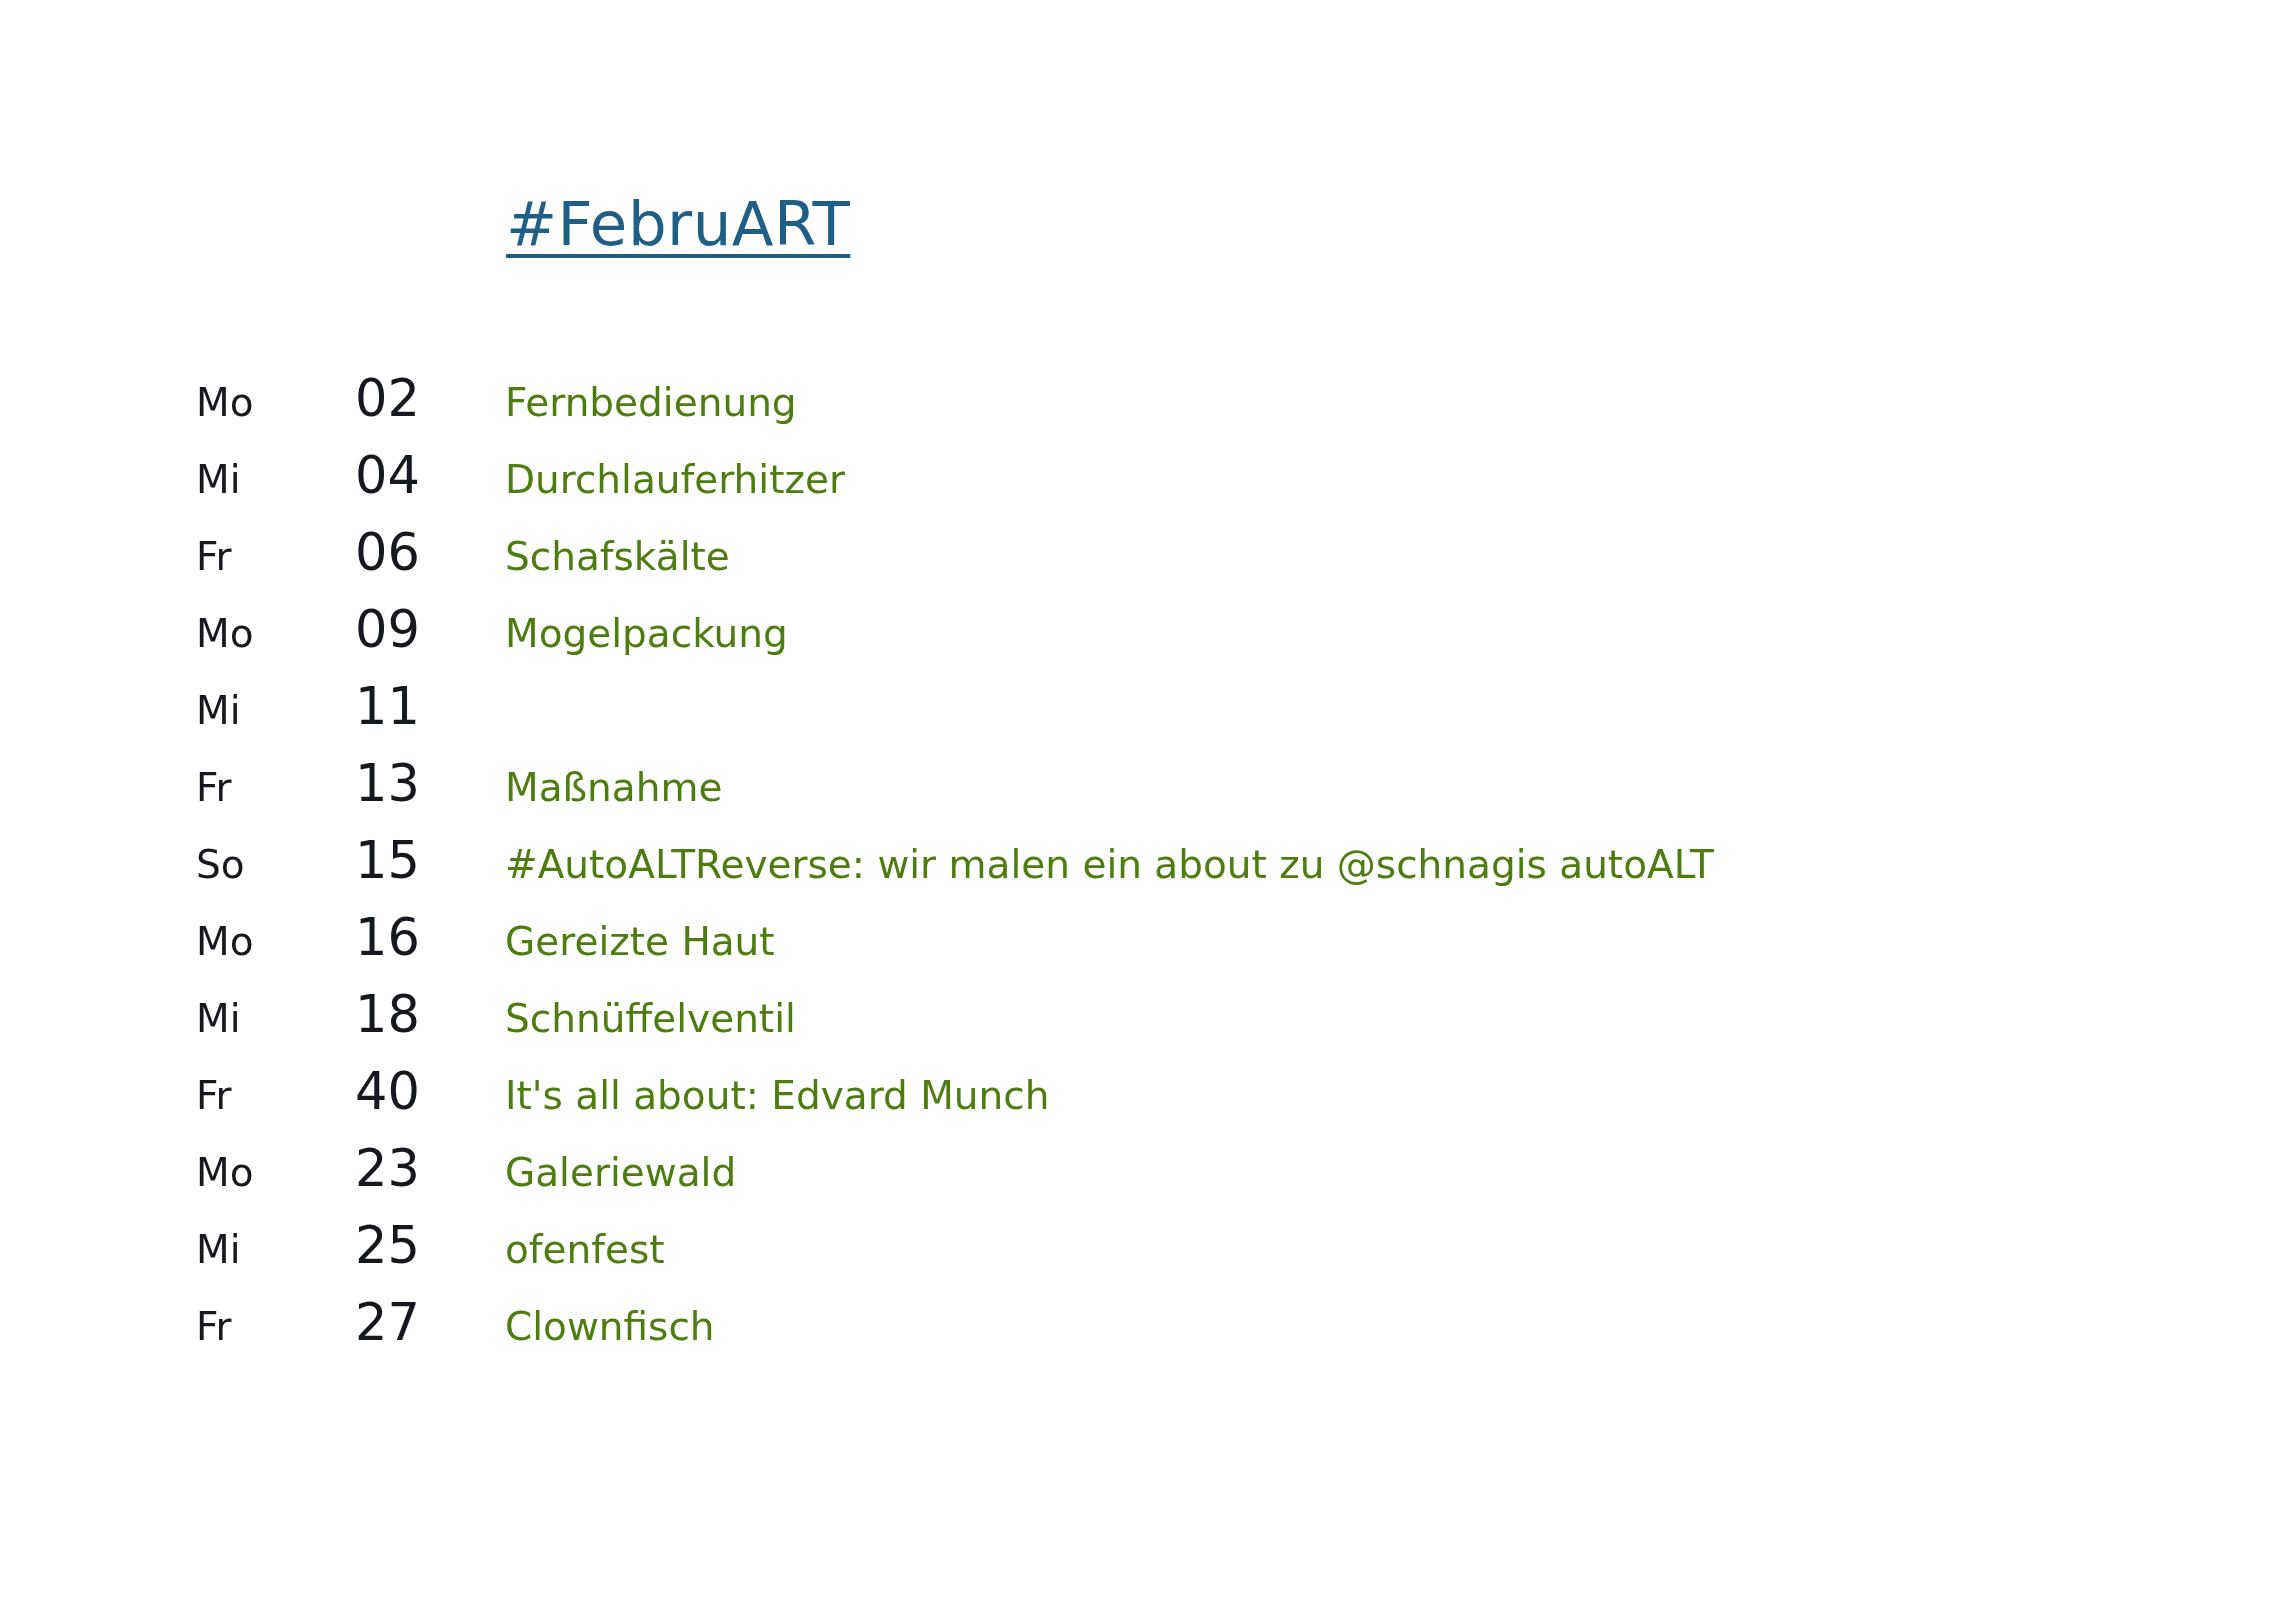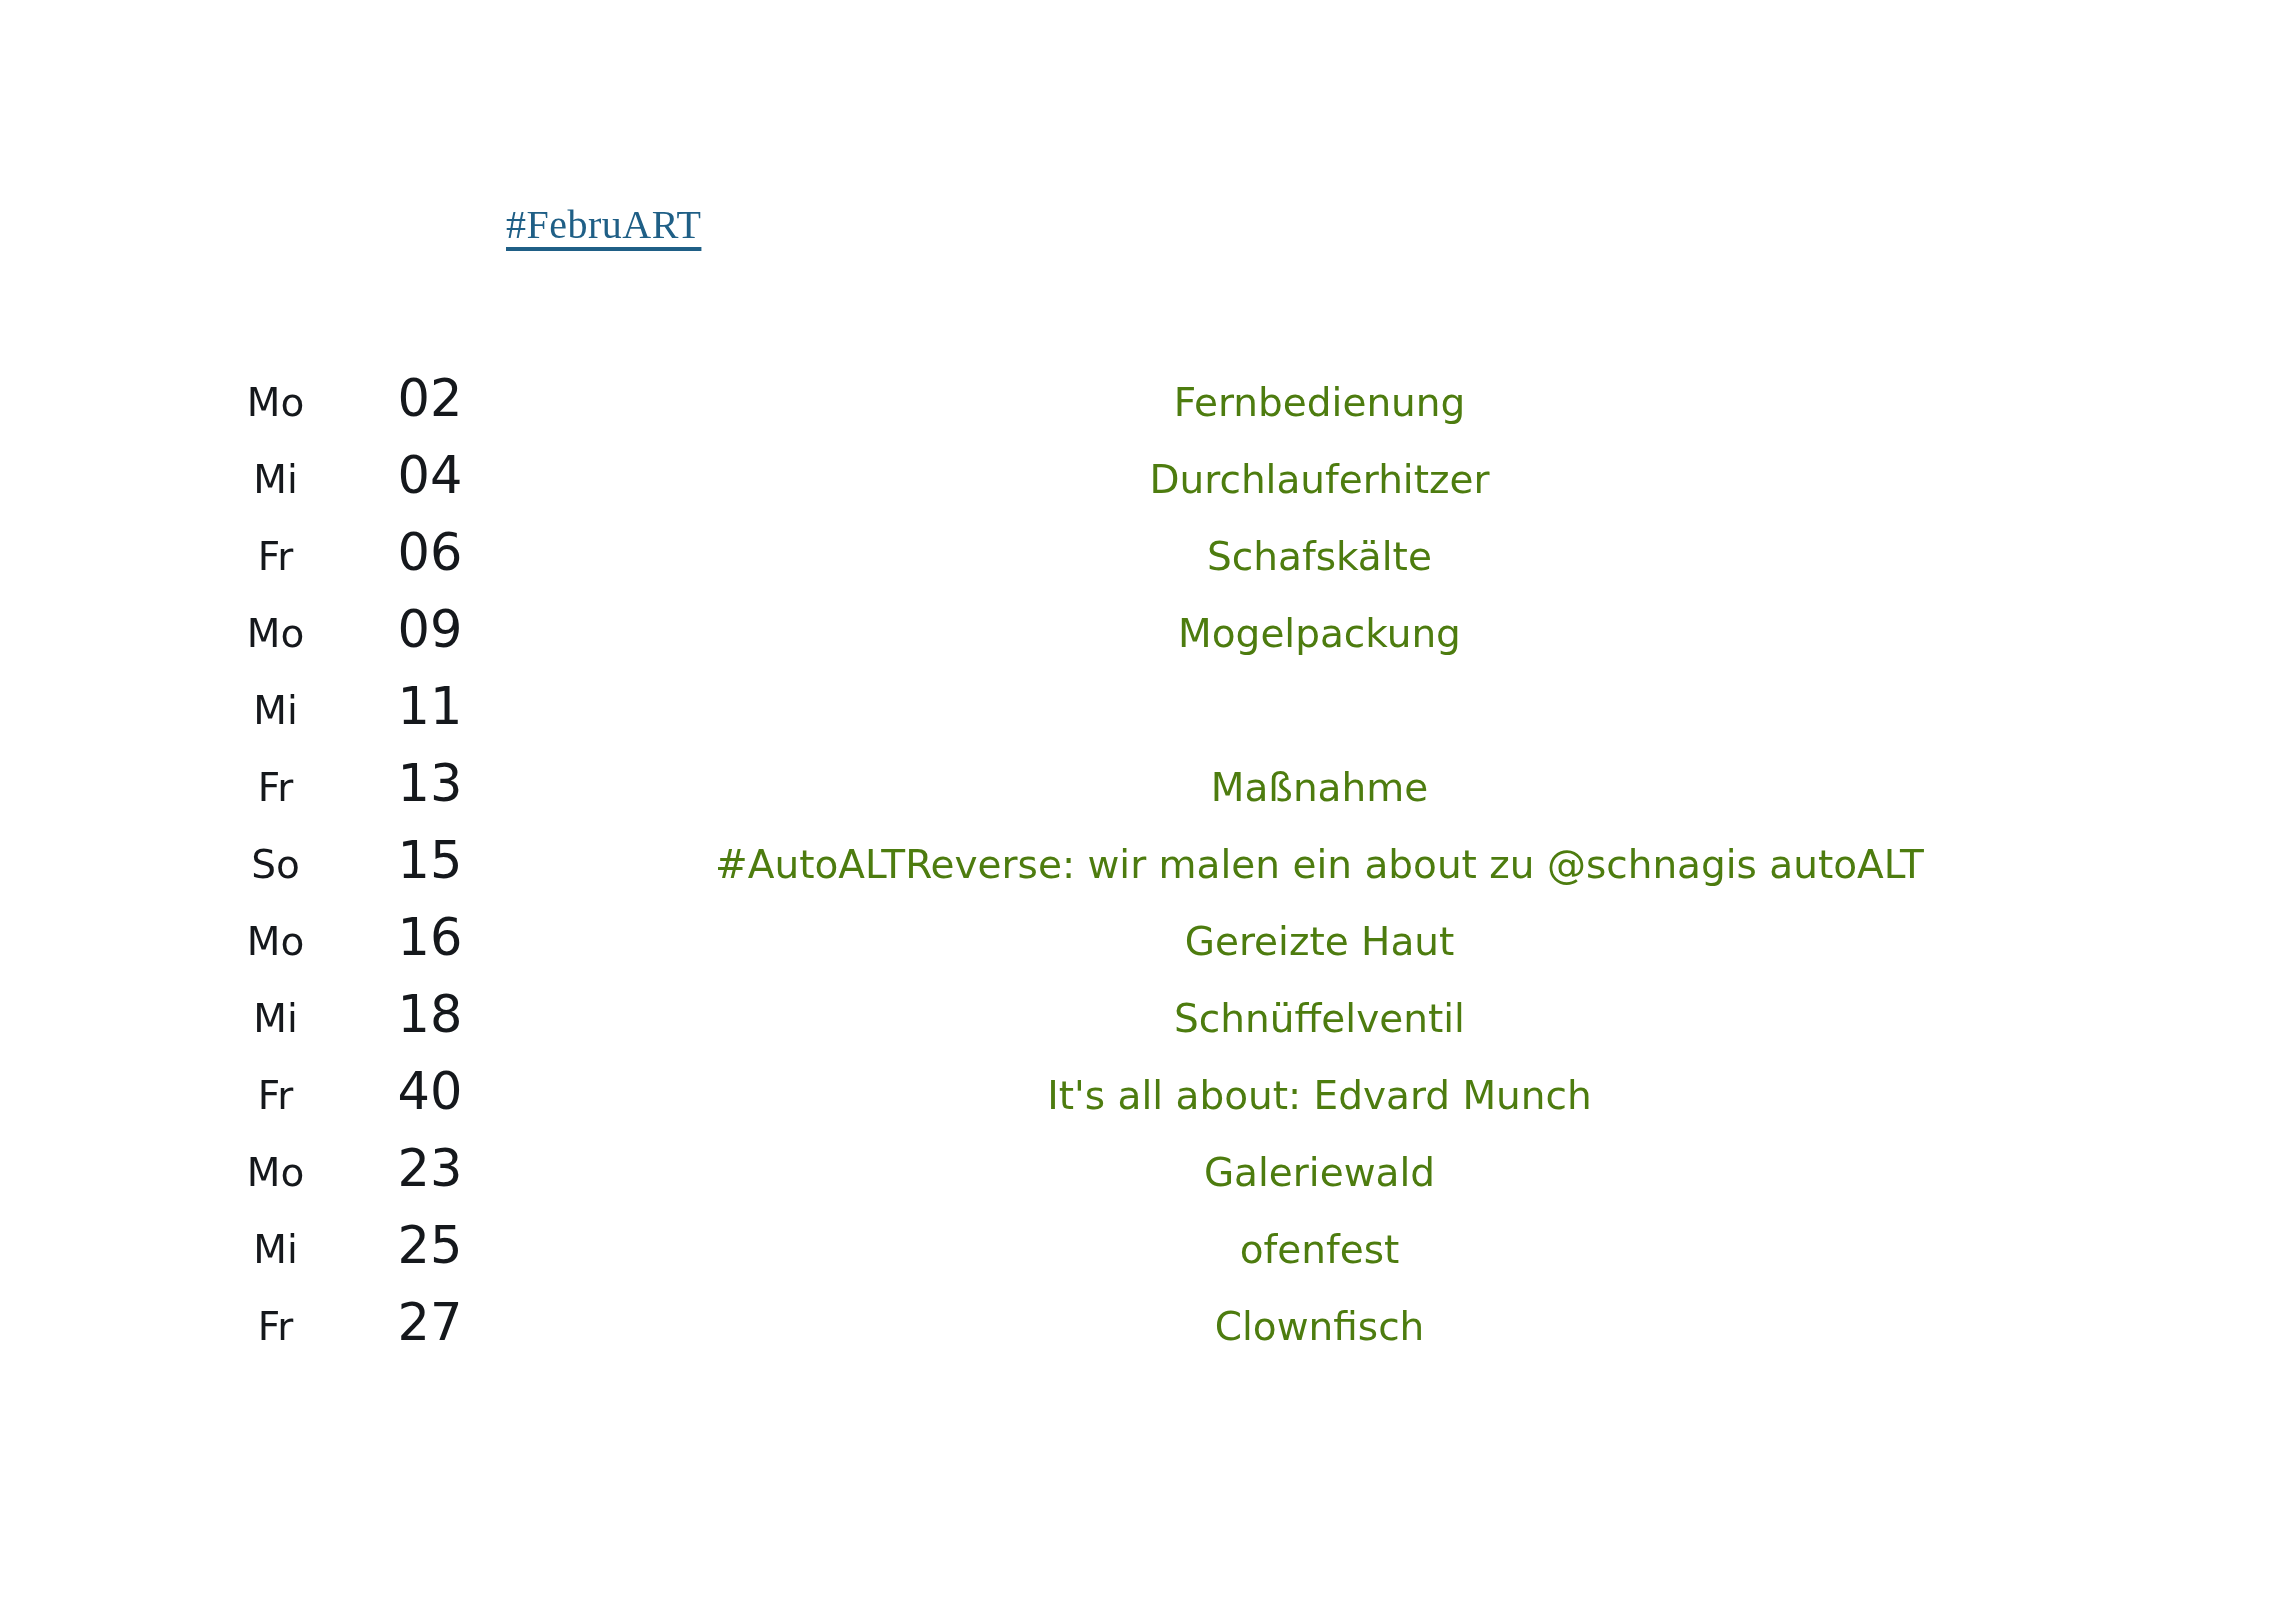--- a/index.html
+++ b/index.html
@@ -16,37 +16,35 @@
   }
   .page {
     position: relative;
     width: 2289px;
     height: 1613px;
     background: #ffffff;
   }
   .title {
     position: absolute;
     left: 506px;
-    top: 201px;
-    font-size: 40px;
+    top: 188px;
+    font-size: 61px;
     font-weight: 400;
     letter-spacing: 0.5px;
     color: #1f5f86;
     text-decoration: underline;
     text-underline-offset: 9.2px;
     text-decoration-thickness: 3.7px;
     white-space: nowrap;
-    font-family: Liberation Serif, serif;
   }
   .schedule {
     position: absolute;
     left: 196px;
     top: 369px;
     width: 1938px;
-    text-align: center;
   }
   .row {
     display: flex;
     align-items: baseline;
     height: 77px;
   }
   .cell-day {
     width: 159px;
     flex: 0 0 159px;
     font-size: 39px;

